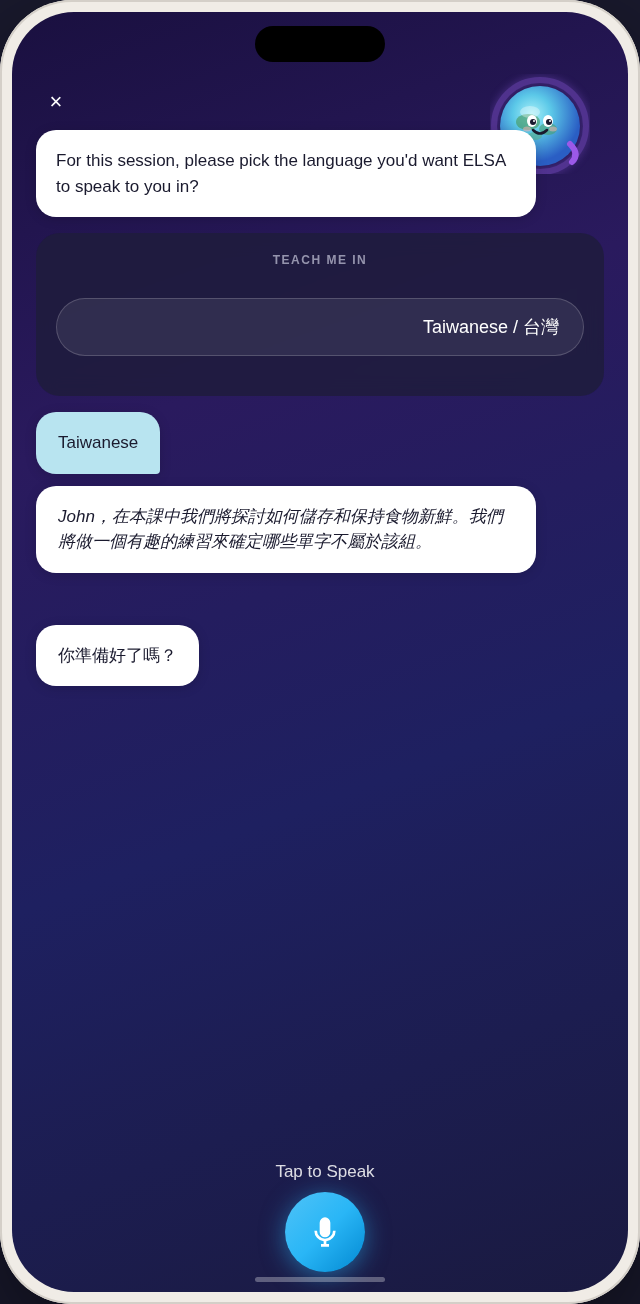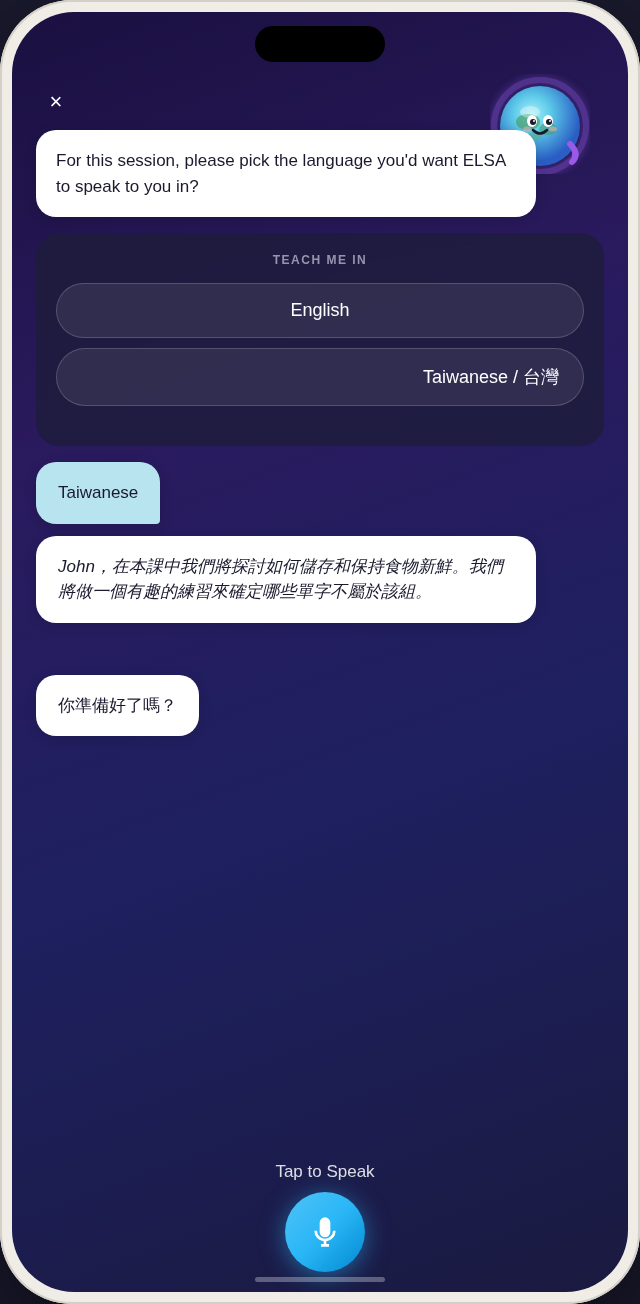--- a/index.html
+++ b/index.html
@@ -194,21 +194,21 @@
       margin: 4px 0;
       backdrop-filter: blur(10px);
     }
 
     .teach-me-label {
       text-align: center;
       font-size: 12px;
       font-weight: 600;
       letter-spacing: 1.5px;
       color: rgba(200, 200, 220, 0.7);
-      margin-bottom: 16px;
+      margin-bottom: 31px;
       text-transform: uppercase;
     }
 
     .lang-option {
       background: rgba(255,255,255,0.08);
       border: 1.5px solid rgba(255,255,255,0.18);
       border-radius: 50px;
       padding: 16px 24px;
       text-align: center;
       cursor: pointer;
@@ -353,23 +353,20 @@
       <div class="scrollable-chat">
 
 
         <div class="msg-bubble bot" style="max-width: 88%; padding-left: 20px;">
           <span class="msg-text">For this session, please pick the language you'd want ELSA to speak to you in?</span>
         </div>
 
         <div class="language-card">
           <div class="teach-me-label">TEACH ME IN</div>
           <div class="lang-option">
-            <span class="lang-option-text">English</span>
-          </div>
-          <div class="lang-option">
             <span class="lang-option-text">Taiwanese / 台灣</span>
           </div>
         </div>
 
         <div style="display:flex; ">
           <div class="msg-bubble user-reply">
             <span class="msg-text">Taiwanese</span>
           </div>
         </div>
 

